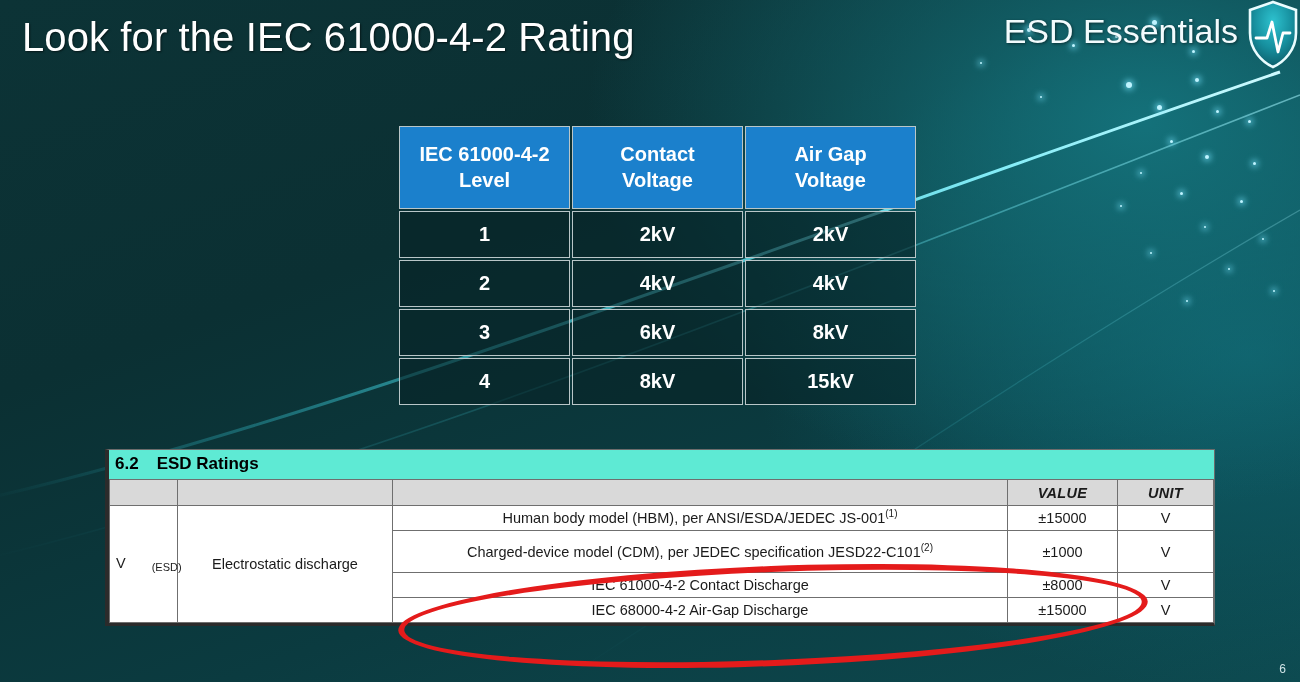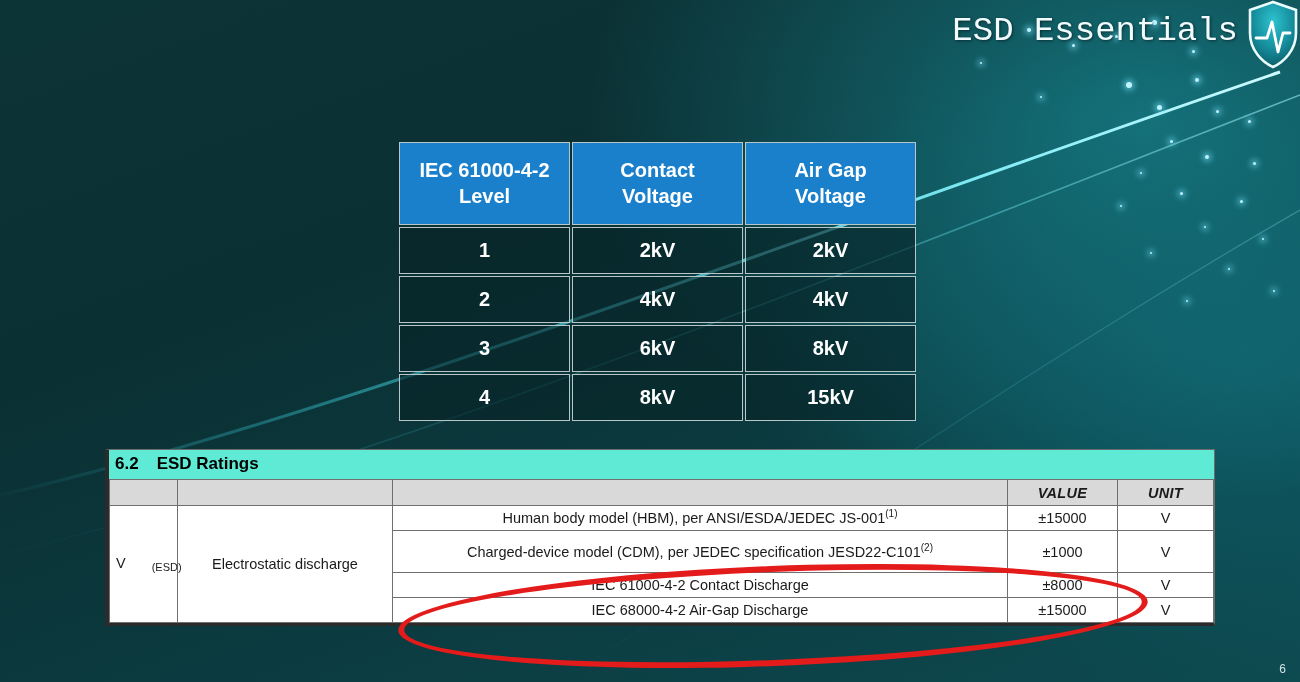--- a/index.html
+++ b/index.html
@@ -55,36 +55,35 @@
     align-items: center;
     gap: 10px;
   }
 
   .brand-text {
     font-size: 34px;
     font-weight: 400;
     color: #f2fbfd;
     text-shadow: 1px 1px 3px rgba(0,0,0,0.5);
     white-space: nowrap;
-    font-family: Liberation Mono, monospace;
   }
 
   .shield-icon {
     position: absolute;
     right: 0px;
     top: 0px;
     width: 54px;
     height: 70px;
   }
 
   
   .iec-table {
     position: absolute;
     left: 397px;
-    top: 140px;
+    top: 124px;
     width: 521px;
     border-collapse: separate;
     border-spacing: 2px;
     table-layout: fixed;
   }
   .iec-table th {
     background: #1b80cc;
     color: #ffffff;
     font-size: 20px;
     font-weight: bold;
@@ -233,20 +232,21 @@
     <div class="dot" style="left:1204px;top:226px;width:2px;height:2px;"></div>
     <div class="dot" style="left:1262px;top:238px;width:2px;height:2px;"></div>
     <div class="dot" style="left:1150px;top:252px;width:2px;height:2px;"></div>
     <div class="dot" style="left:1228px;top:268px;width:2px;height:2px;"></div>
     <div class="dot" style="left:1273px;top:290px;width:2px;height:2px;"></div>
     <div class="dot" style="left:1186px;top:300px;width:2px;height:2px;"></div>
     <div class="dot" style="left:980px;top:62px;width:2px;height:2px;"></div>
     <div class="dot" style="left:1040px;top:96px;width:2px;height:2px;"></div>
   </div>
 
+  <div class="slide-title">Look for the IEC 61000-4-2 Rating</div>
 
   <div class="brand">
     <div class="brand-text">ESD Essentials</div>
   </div>
 
   <svg class="shield-icon" viewBox="0 0 54 70">
     <path d="M27 2 L50 10 L50 33 C50 50 38 62 27 67 C16 62 4 50 4 33 L4 10 Z" fill="url(#shGrad)" stroke="#eafdff" stroke-width="2.6"></path>
     <path d="M10 38 L21 38 L26 22 L32 52 L37 33 L44 33" fill="none" stroke="#ffffff" stroke-width="2.8" stroke-linecap="round" stroke-linejoin="round"></path>
   </svg>
 

